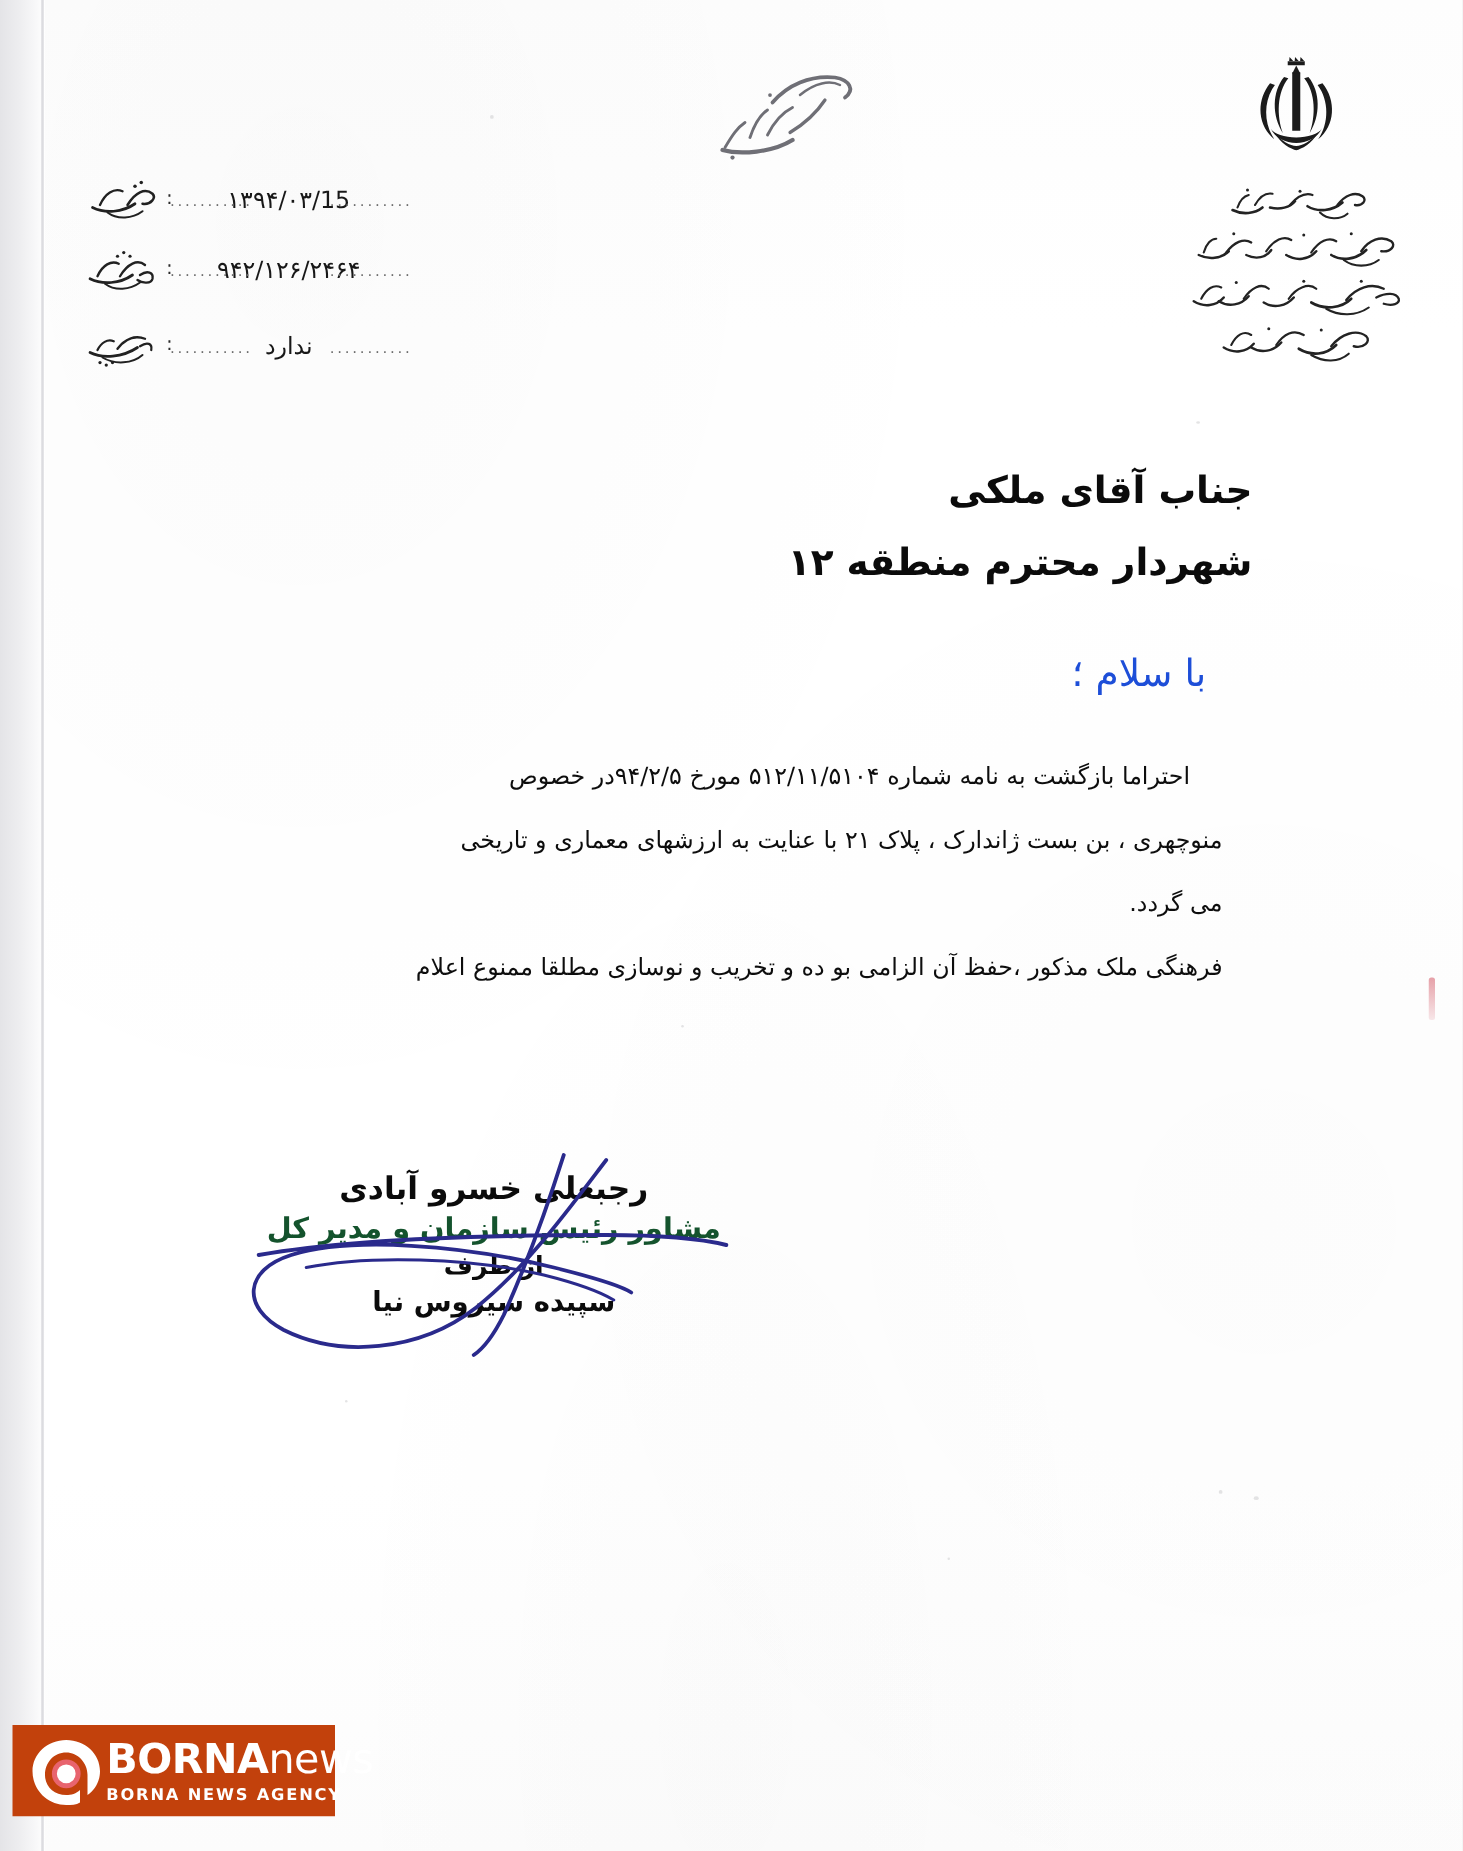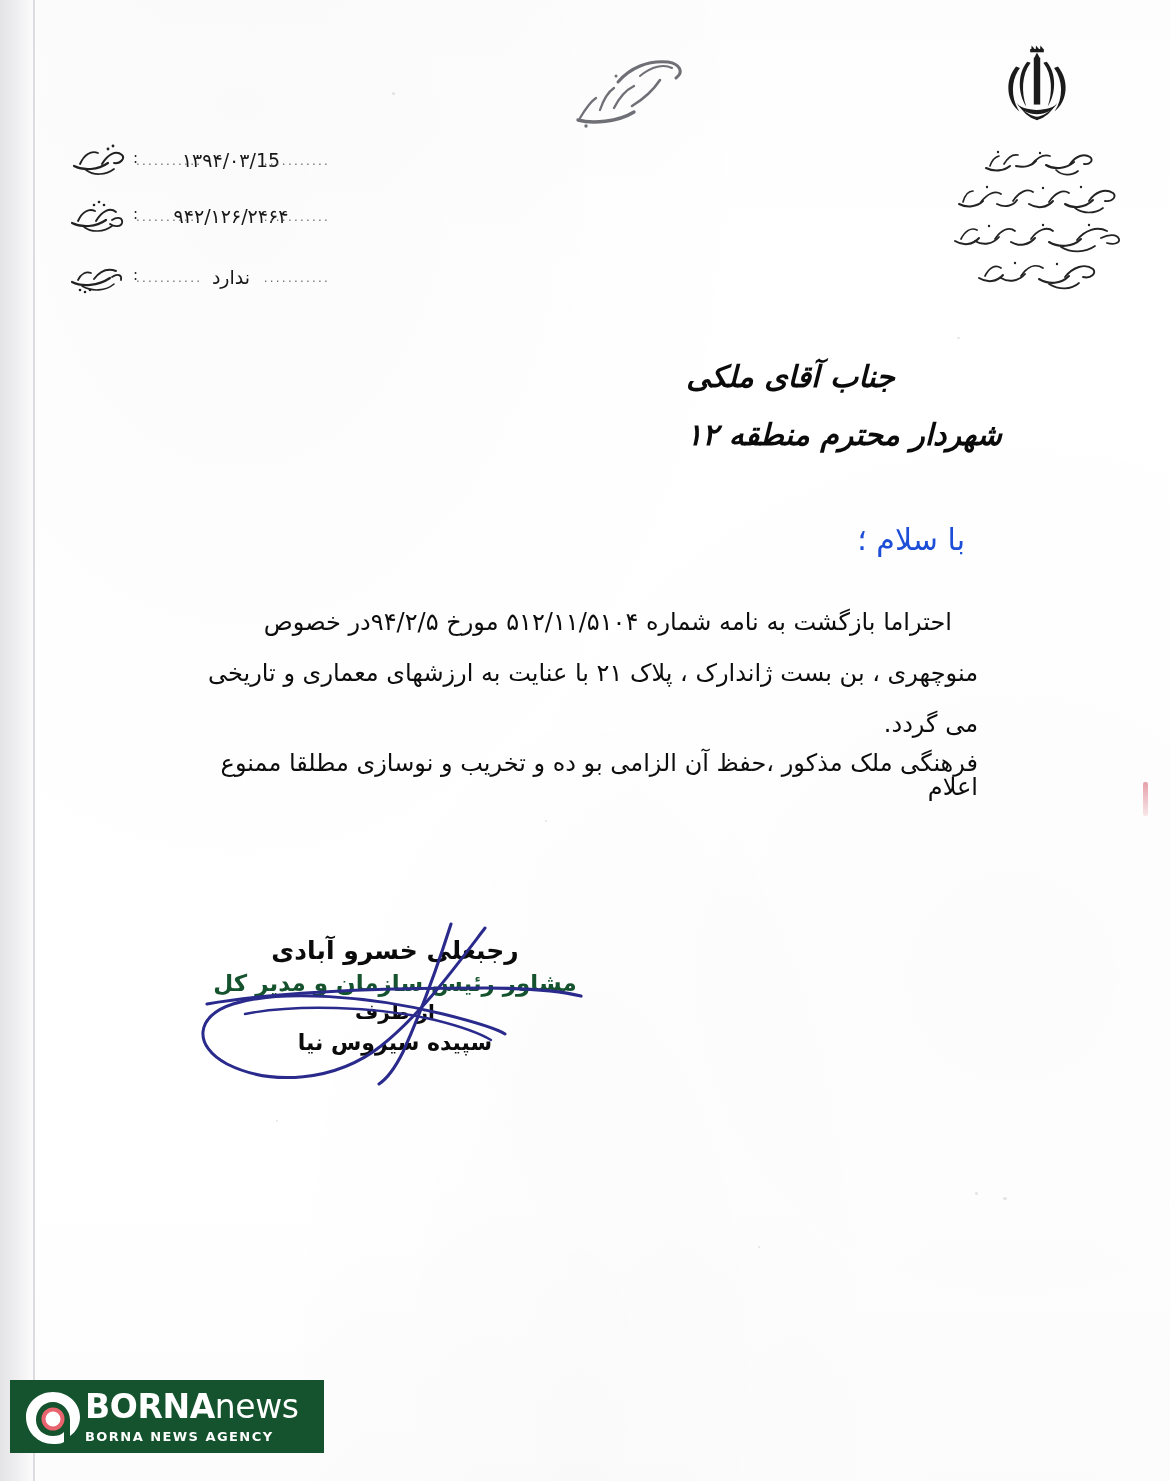--- a/index.html
+++ b/index.html
@@ -137,24 +137,23 @@
     font-size: 12px;
     letter-spacing: 2.2px;
     line-height: 1;
   }
   .dots-right { right: -6px; }
   .dots-left  { left: -2px; }
 
   
   .addressee {
     position: absolute;
-    right: 168px; top: 362px;
-    text-align: left;
-    z-index: 6;
-    font-style: italic;
+    right: 168px; top: 378px;
+    text-align: right;
+    z-index: 6;
   }
   .addressee-line {
     color: #0b0b0b;
     font-weight: bold;
     font-size: 30px;
     line-height: 1.0;
     letter-spacing: .2px;
     white-space: nowrap;
   }
   .addressee-line.second { margin-top: 28px; }
@@ -172,21 +171,21 @@
 
   
   .body-text {
     position: absolute;
     right: 192px; top: 596px;
     width: 780px;
     z-index: 6;
   }
   .body-line {
     color: #0d0d0d;
-    font-size: 24px;
+    font-size: 19px;
     line-height: 1.0;
     height: 51px;
     letter-spacing: .15px;
     white-space: nowrap;
     display: flex;
     align-items: center;
   }
   .body-line.justified {
     justify-content: space-between;
     white-space: normal;
@@ -244,22 +243,22 @@
     width: 420px; height: 168px;
     z-index: 8;
     pointer-events: none;
   }
   .ink svg { width: 100%; height: 100%; overflow: visible; }
 
   
   .borna {
     position: absolute;
     left: 10px; bottom: 28px;
-    width: 314px; height: 73px;
-    background: #14532d;
+    width: 258px; height: 73px;
+    background: #c2410c;
     display: flex;
     align-items: center;
     direction: ltr;
     z-index: 10;
   }
   .borna-mark {
     flex: 0 0 60px;
     width: 60px; height: 56px;
     margin-left: 13px;
     position: relative;

